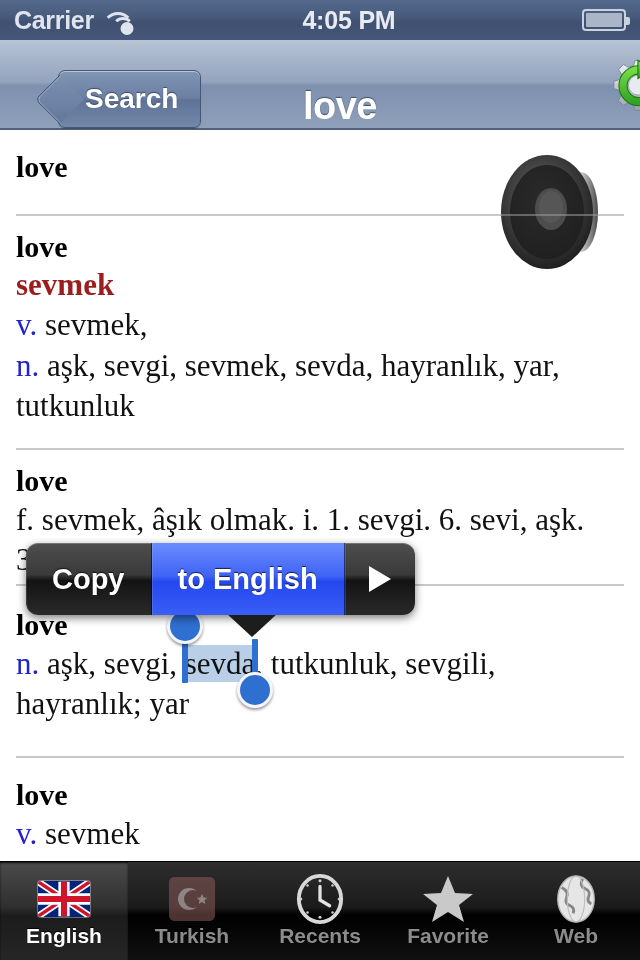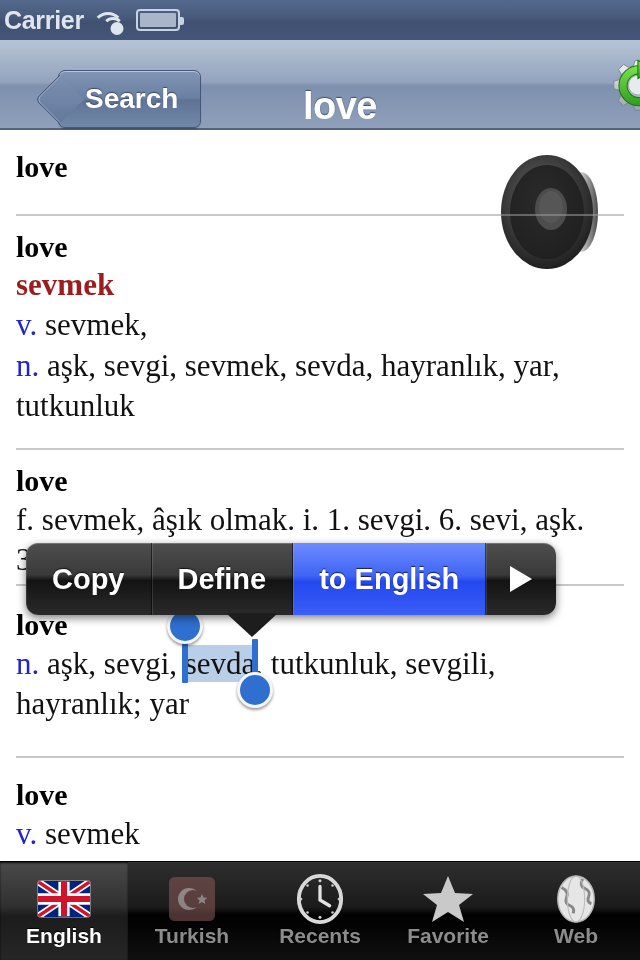--- a/index.html
+++ b/index.html
@@ -10,21 +10,21 @@
     -webkit-font-smoothing:antialiased;
   }
   #app{position:relative;width:640px;height:960px;overflow:hidden;}
 
   
   .statusbar{
     position:absolute;left:0;top:0;width:640px;height:40px;
     background:linear-gradient(to bottom,#53698c 0%,#47597a 45%,#3f5070 55%,#45567a 100%);
     display:flex;align-items:center;
   }
-  .sb-left{display:flex;align-items:center;gap:22px;padding-left:4px;flex:0 0 auto;}
+  .sb-left{display:flex;align-items:center;gap:22px;padding-left:14px;flex:0 0 auto;}
   .sb-carrier{color:#dfe5ee;font-size:25px;font-weight:bold;letter-spacing:-0.3px;}
   .wifi{position:relative;width:30px;height:22px;}
   .wifi i{position:absolute;border:3.5px solid #dfe5ee;border-bottom-color:transparent;
     border-left-color:transparent;border-right-color:transparent;border-radius:50%;left:50%;
     transform:translateX(-50%);}
   .wifi i.a{width:26px;height:26px;top:3px;margin-left:-13px;left:50%;}
   .wifi i.b{width:16px;height:16px;top:8px;margin-left:-8px;left:50%;}
   .wifi i.c{width:7px;height:7px;top:13px;margin-left:-3.5px;left:50%;
     border-color:#dfe5ee;border-radius:50%;background:#dfe5ee;}
   .sb-center{flex:1;text-align:center;color:#e7ecf3;font-size:25px;font-weight:bold;
@@ -133,20 +133,21 @@
 
   <div class="statusbar">
     <div class="sb-left">
       <span class="sb-carrier">Carrier</span>
       <span class="wifi">
         <i class="a"></i>
           <i class="b"></i>
           <i class="c"></i>
       </span>
     </div>
+    <div class="sb-center">4:05 PM</div>
     <div class="sb-right">
       <span class="battery">
           <span class="fill"></span>
         </span>
     </div>
   </div>
 
   <div class="navbar">
     <div class="backbtn">
       <span>Search</span>
@@ -238,21 +239,20 @@
       <div class="headword">love</div>
       <div class="trans">
         <span class="pos">v.</span>
         <span>sevmek</span>
       </div>
     </div>
   </div>
 
   <div class="callout">
     <div class="co-item">Copy</div>
-    <div class="co-item">Define</div>
     <div class="co-item blue">to English</div>
     <div class="co-item arrow">
       <span class="co-tri"></span>
     </div>
     <div class="co-tail"></div>
   </div>
 
   <div class="tabbar">
 
     <div class="tab active">

